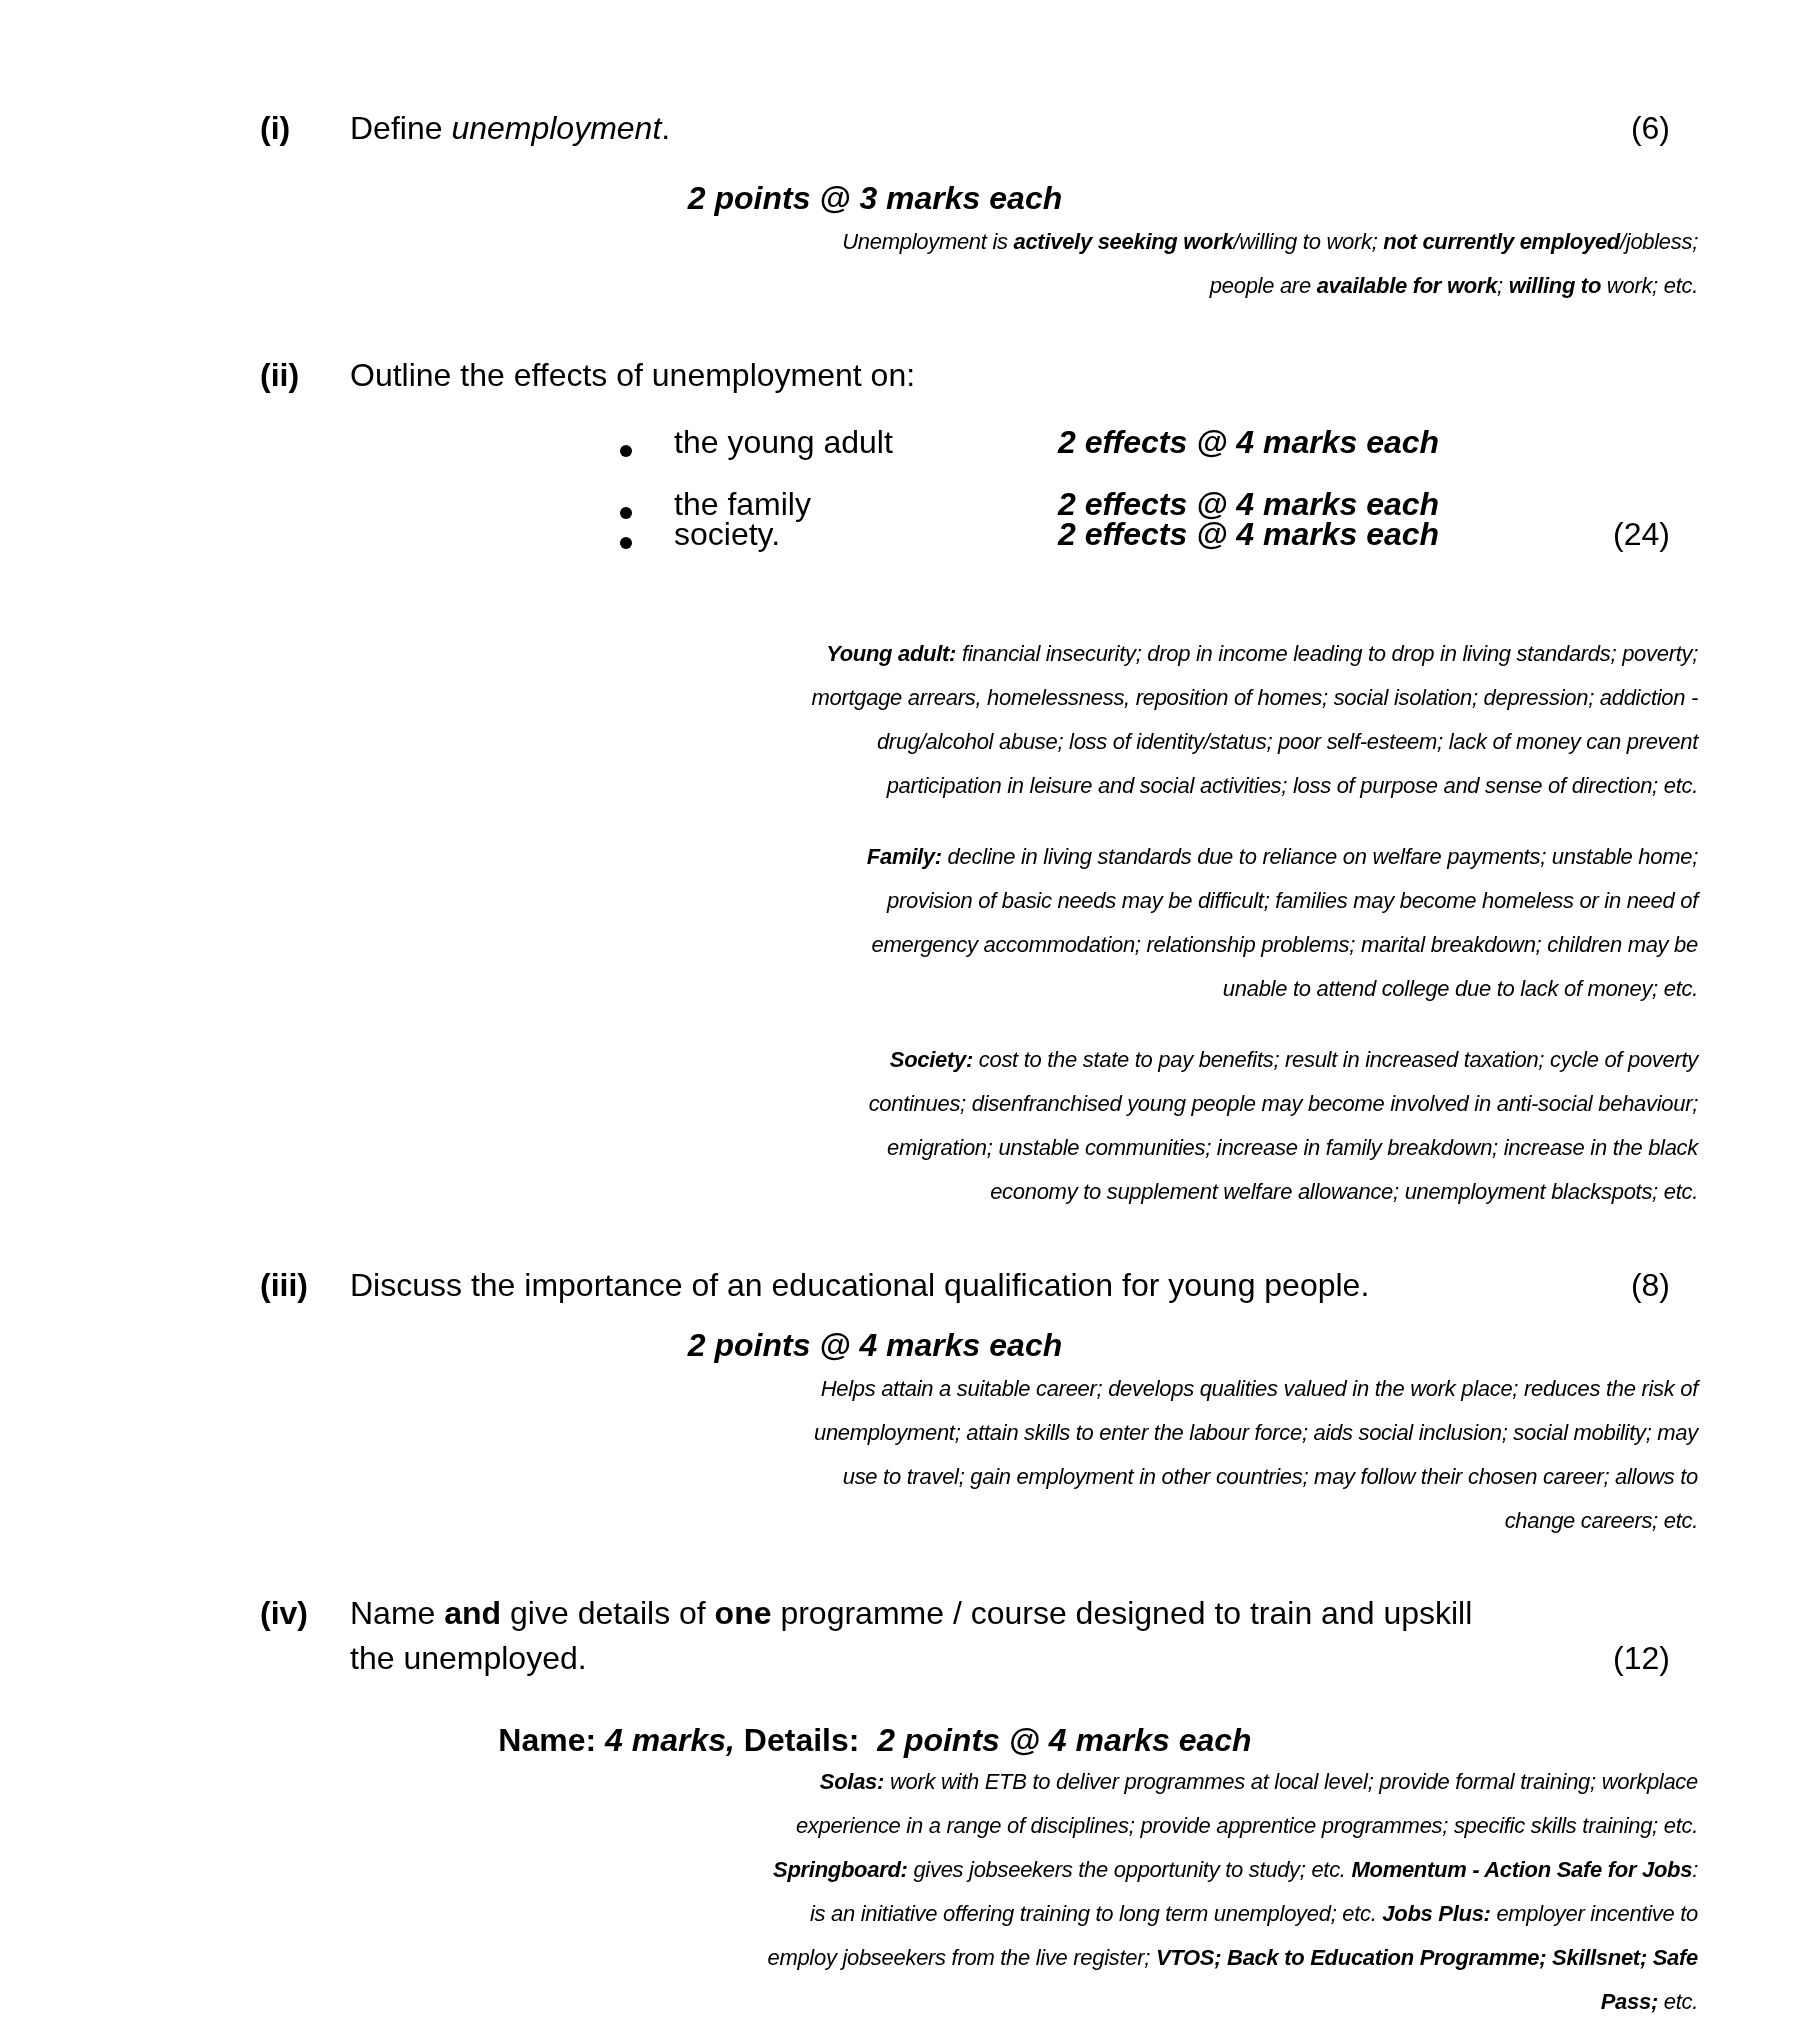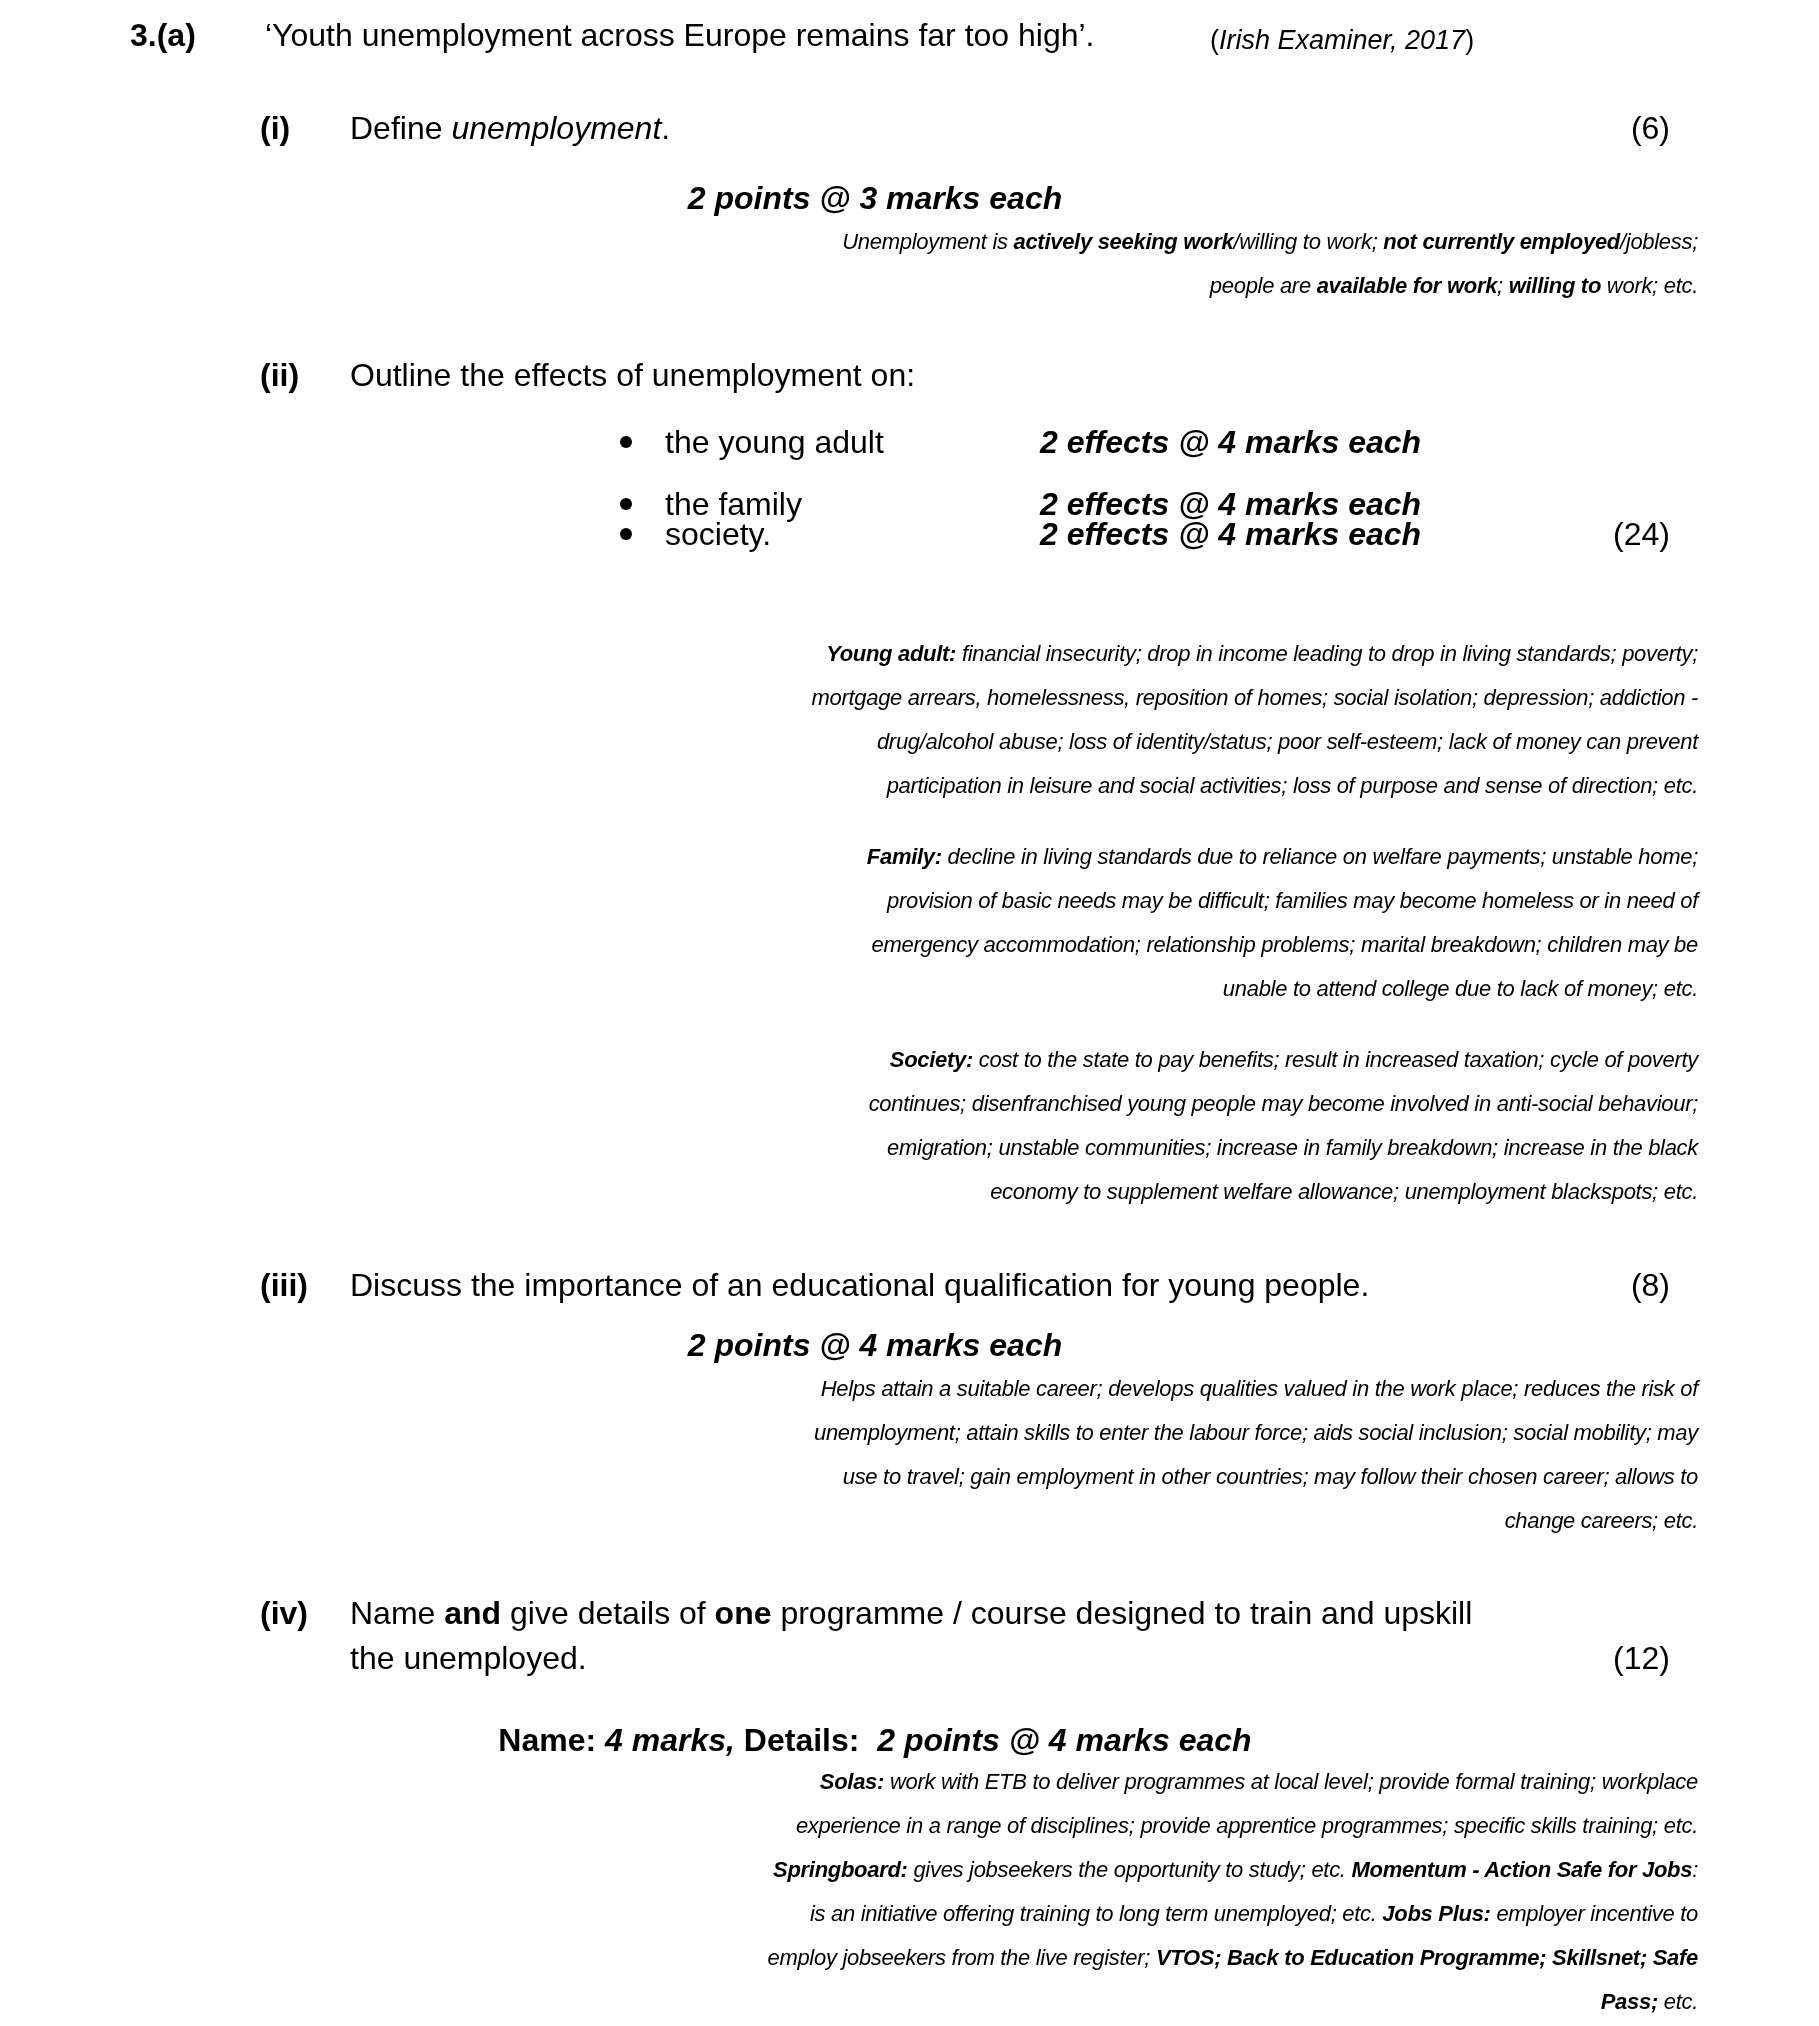--- a/index.html
+++ b/index.html
@@ -34,40 +34,35 @@
   
   .ans{
     position:absolute;left:258px;width:1440px;
     font-size:22px;line-height:44px;letter-spacing:-0.3px;
     white-space:pre;
     text-align:right;
   }
   
   .brow{
     position:absolute;left:620px;width:1050px;
-    display:flex;align-items:flex-start;
-    font-size:32px;line-height:45px;white-space:pre;
+    display:flex;align-items:center;
+    font-size:32px;line-height:45px;white-space:pre;gap:9px;
   }
   .dot{width:12px;height:12px;border-radius:50%;background:#000;margin-top:16px;flex:none;}
   .btext{margin-left:33px;width:375px;flex:none;}
   .bscheme{font-weight:700;font-style:italic;flex:none;}
   
   .rb{font-weight:700;}
   .ri{font-style:italic;}
 </style>
 </head>
 <body>
 
 <div class="page">
 
-  <div class="hrow">
-    <span class="qnum">3.(a)</span>
-    <span class="quote">‘Youth unemployment across Europe remains far too high’.</span>
-    <span class="src"><span>(</span><span class="ri">Irish Examiner, 2017</span><span>)</span></span>
-  </div>
 
   <div class="qrow" style="top:106px">
     <span class="qlabel">(i)</span>
     <span class="qtext"><span>Define </span><span class="ri">unemployment</span><span>.</span></span>
     <span class="spacer"></span>
     <span class="marks">(6)</span>
   </div>
 
   <div class="center" style="top:176px"><span class="rb ri">2 points @ 3 marks each</span></div>
 

